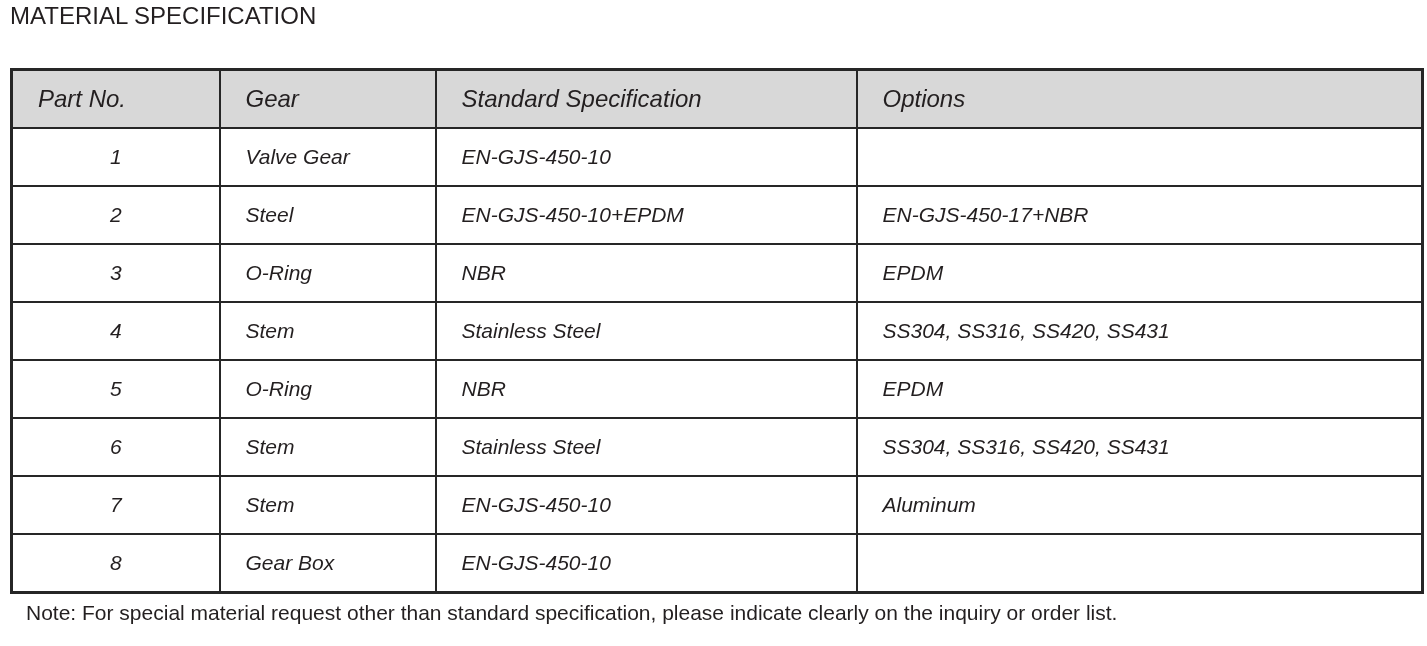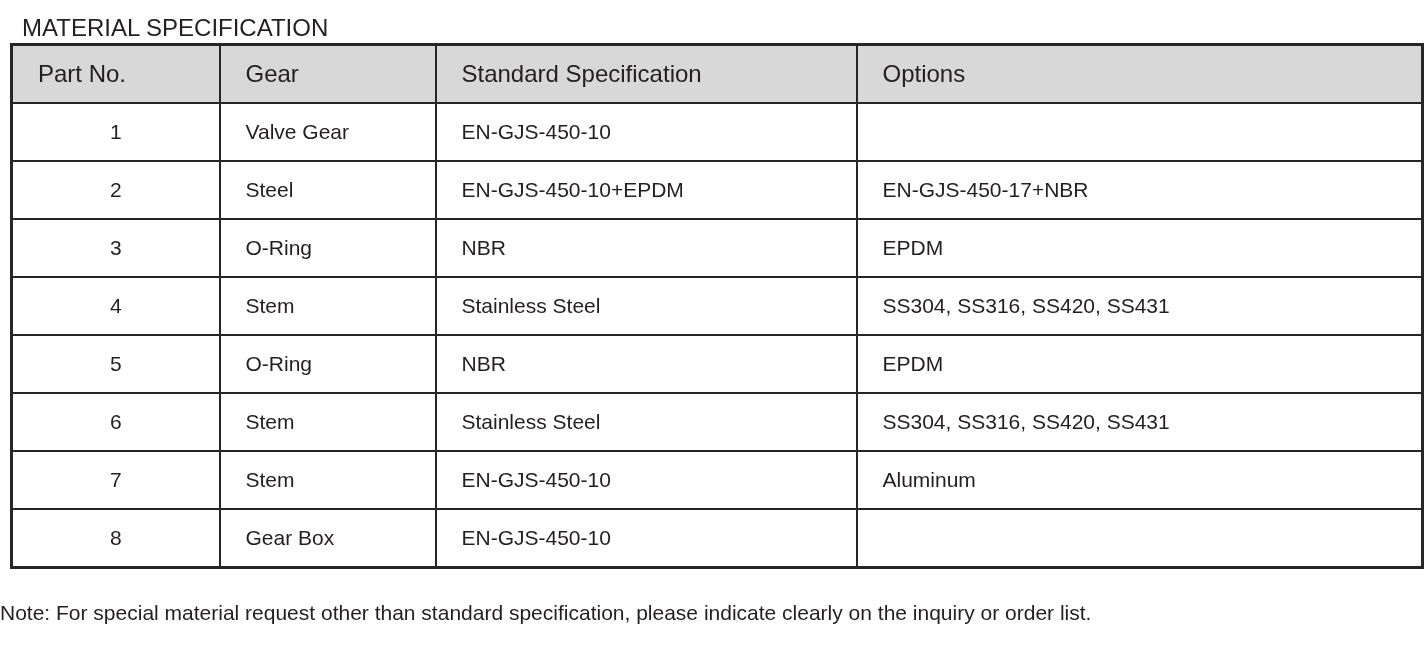--- a/index.html
+++ b/index.html
@@ -13,30 +13,31 @@
     position: relative;
     overflow: hidden;
   }
   .page-title {
     position: absolute;
     left: 10px;
     top: 2px;
     font-size: 24px;
     font-weight: 400;
     letter-spacing: 0px;
-    margin: 12px;
+    margin: 0;
   }
   table.spec-table {
     position: absolute;
     left: 10px;
-    top: 43px;
+    top: 68px;
     width: 1411px;
     border-collapse: collapse;
     table-layout: fixed;
     border: 3px solid var(--border-color, #262626);
+    font-style: italic;
   }
   .spec-table col.c1 { width: 208px; }
   .spec-table col.c2 { width: 216px; }
   .spec-table col.c3 { width: 421px; }
   .spec-table col.c4 { width: 566px; }
   .spec-table th, .spec-table td {
     border: 2px solid var(--border-color, #262626);
     height: 56px;
     padding: 0 8px 0 25px;
     text-align: left;
@@ -52,21 +53,21 @@
   .spec-table td {
     font-size: 21px;
     background: #ffffff;
   }
   .spec-table td.cell-part-no {
     text-align: center;
     padding: 0;
   }
   .note-text {
     position: absolute;
-    left: 0;
+    left: 26px;
     top: 601px;
     font-size: 21px;
     margin: 0;
   }
 </style>
 </head>
 <body>
 
 <h1 class="page-title">MATERIAL SPECIFICATION</h1>
 

